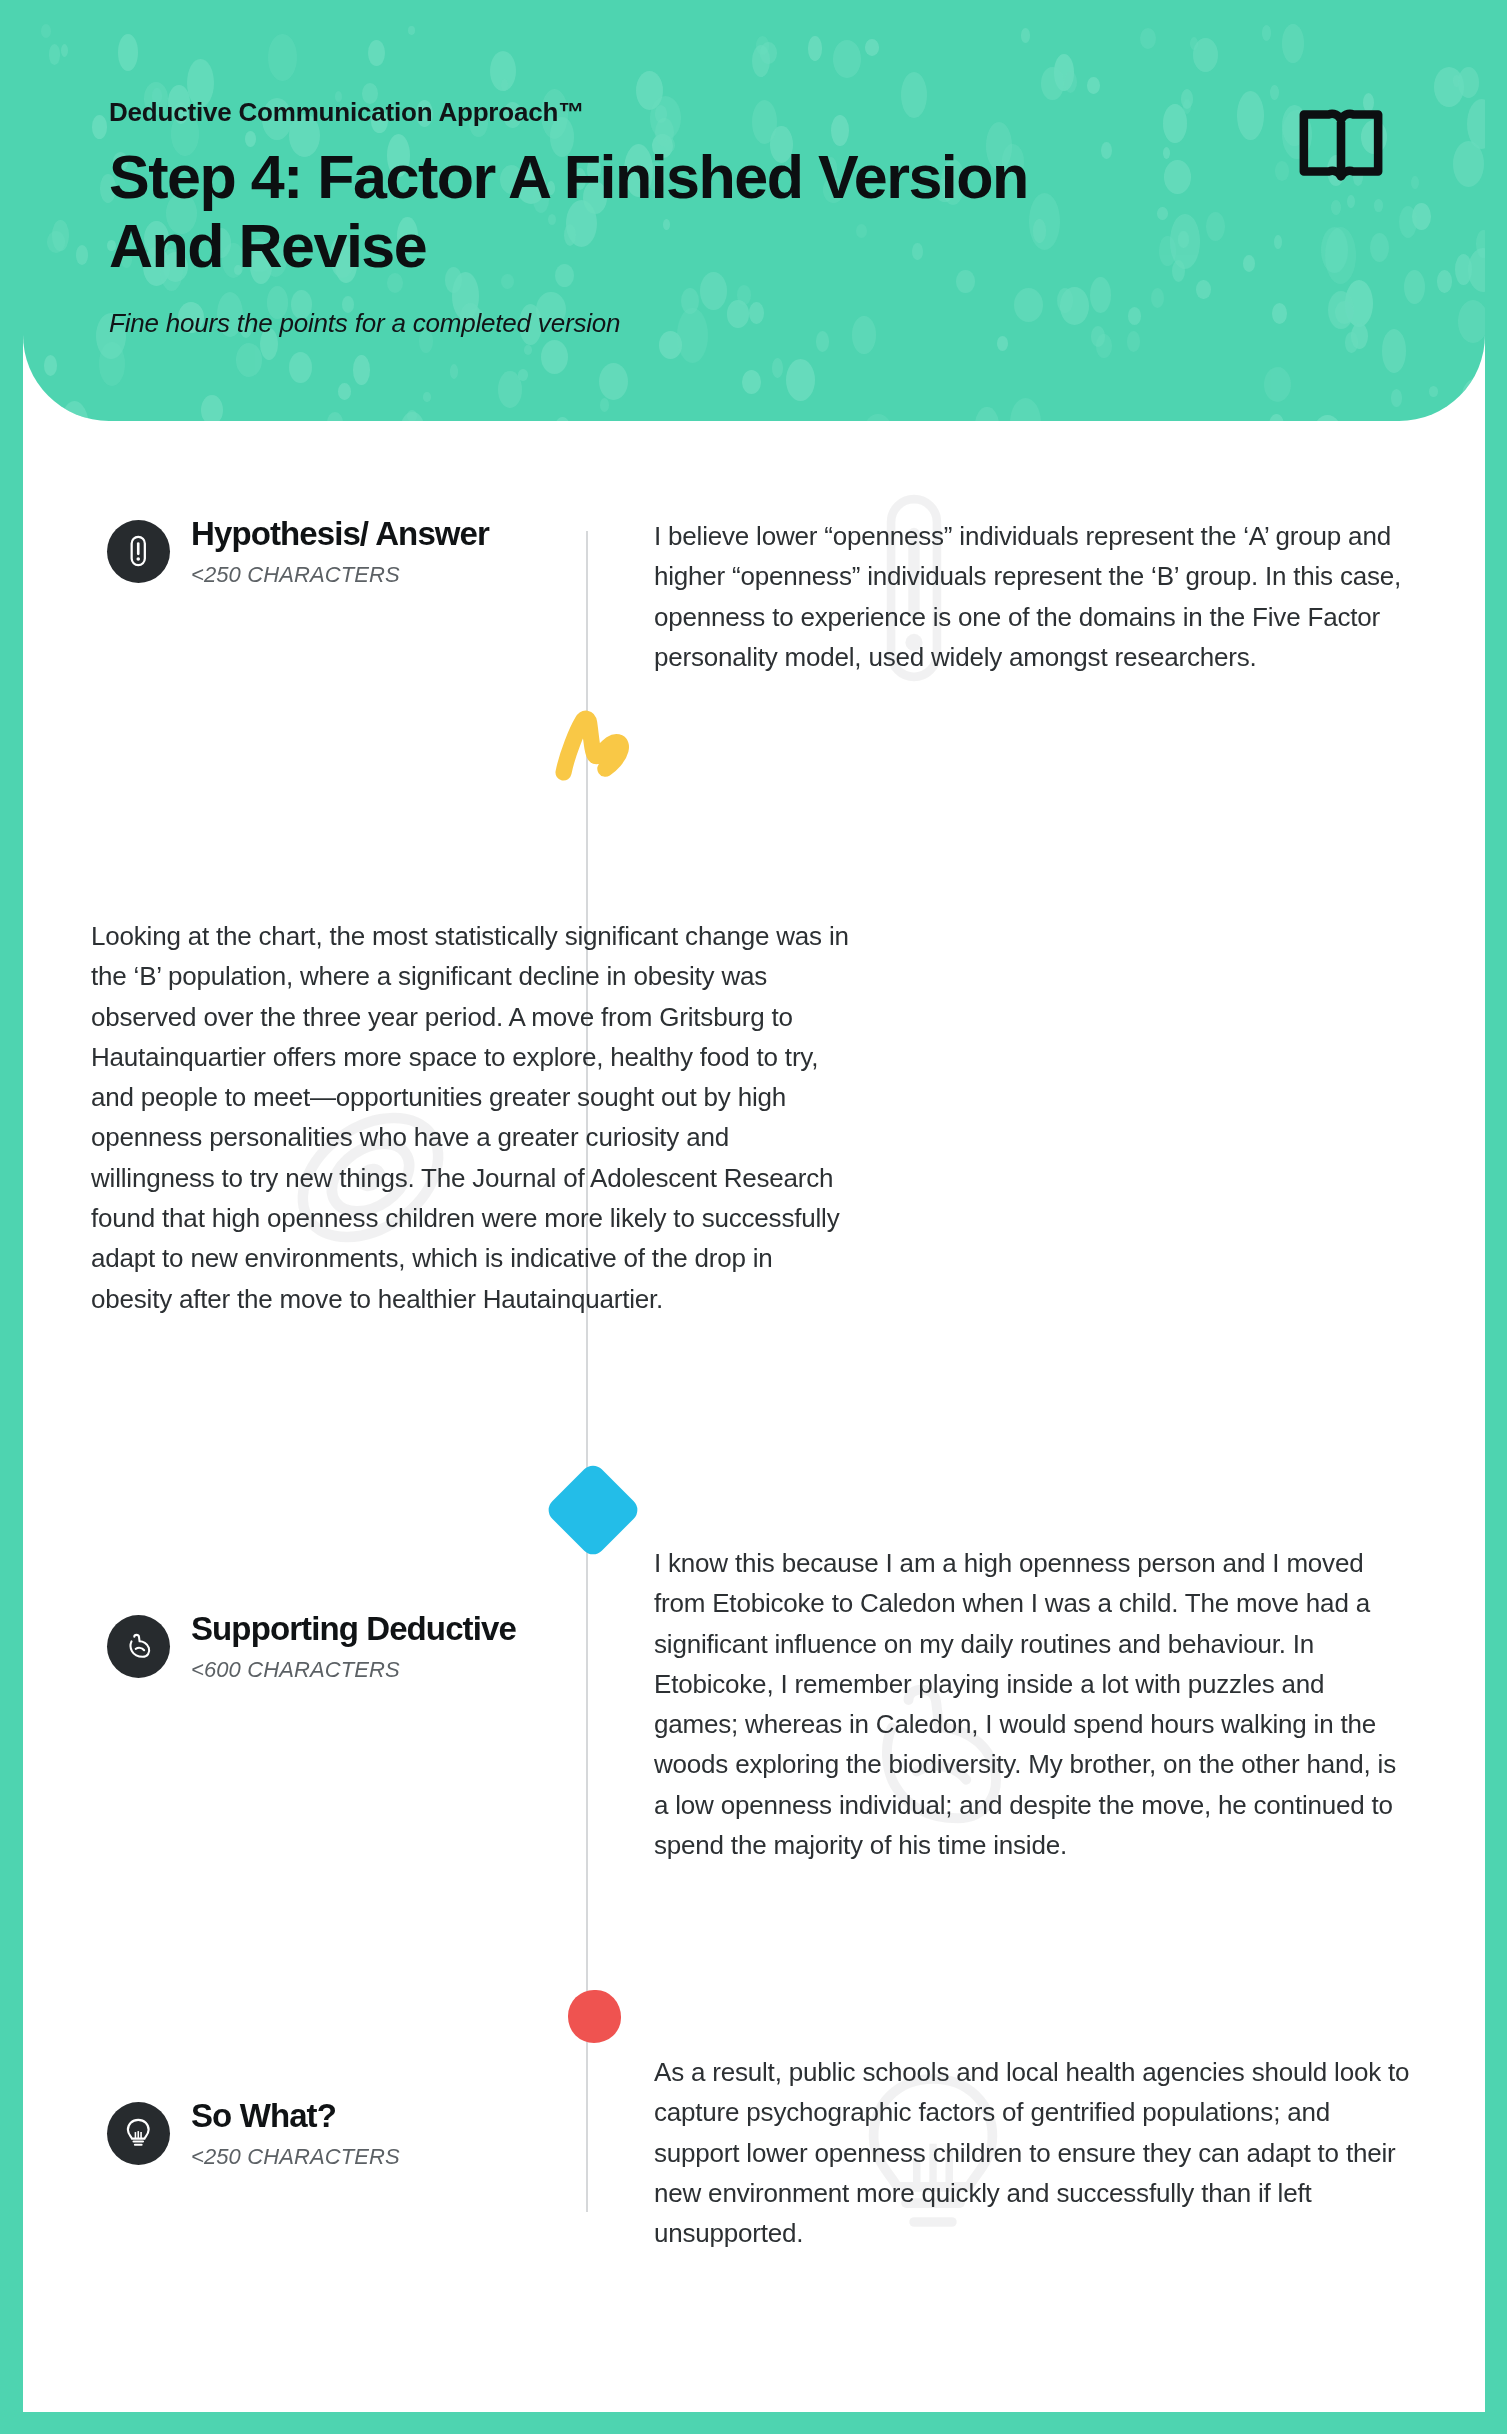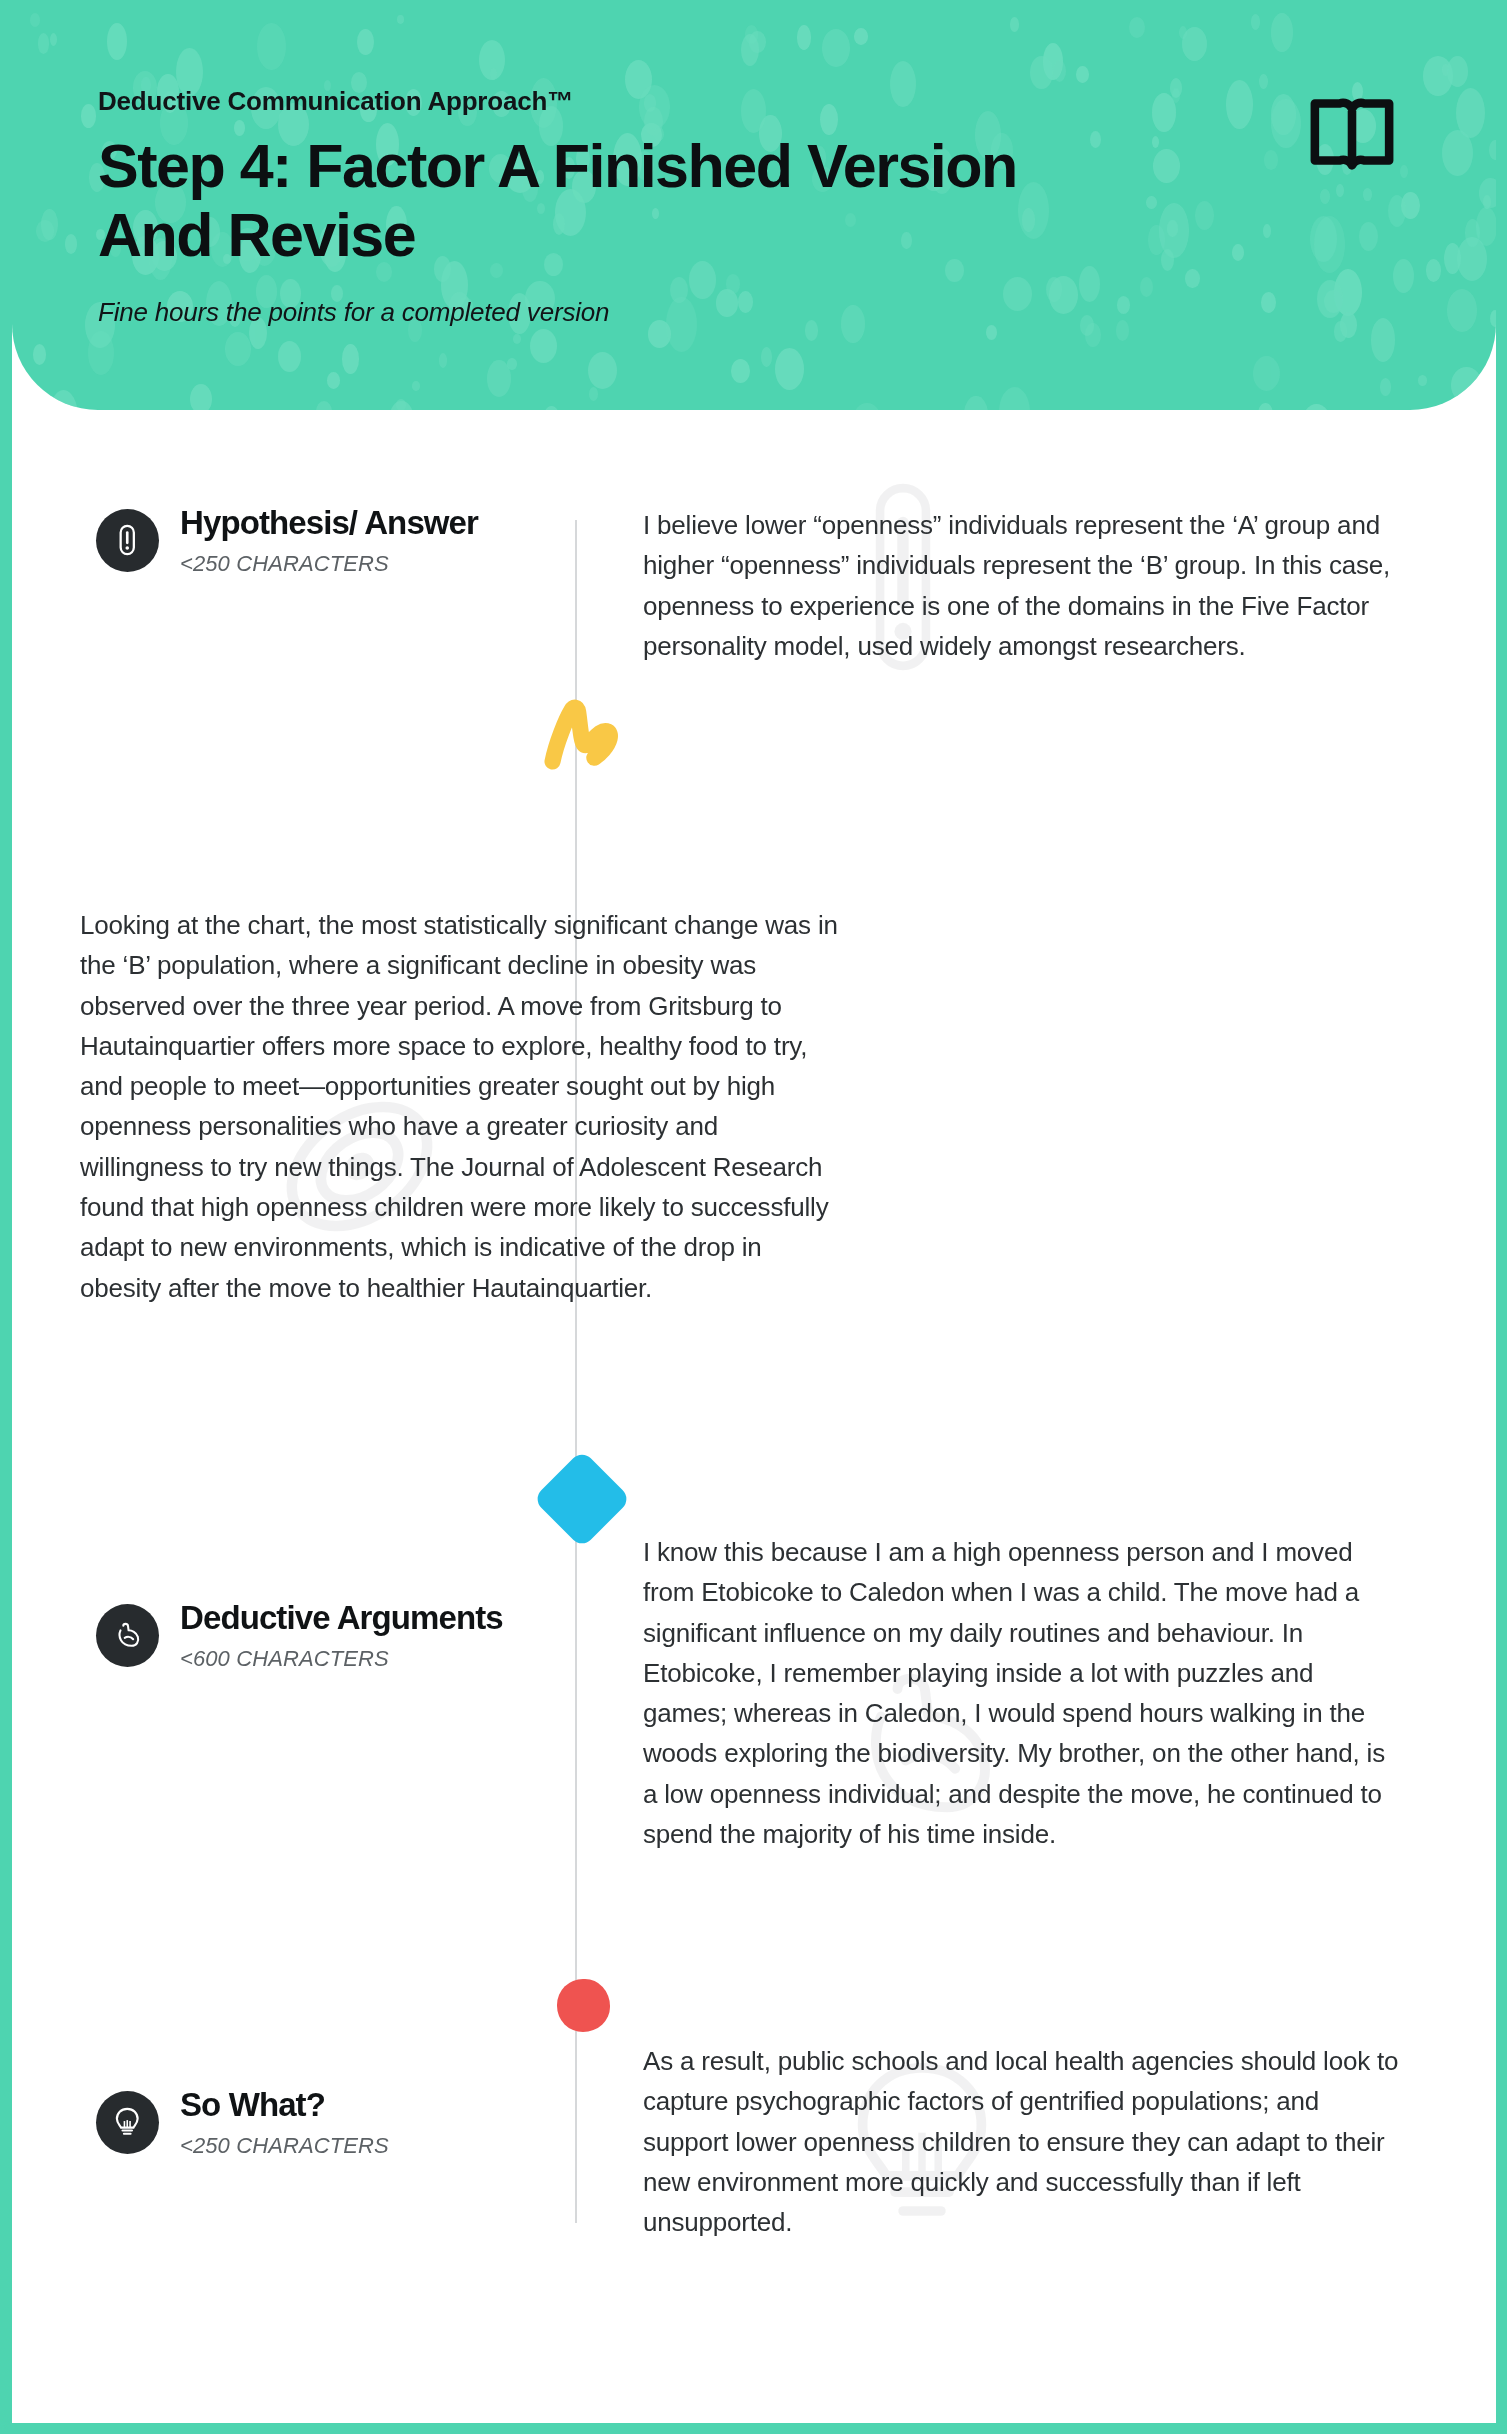--- a/index.html
+++ b/index.html
@@ -14,21 +14,21 @@
     background: #4ed4b0;
     overflow: hidden;
   }
 
   
   .page-frame {
     position: relative;
     width: 1508px;
     height: 2435px;
     background: #4ed4b0;
-    padding: 12px;
+    padding: 23px;
   }
 
   .page-canvas {
     position: relative;
     width: 100%;
     height: 100%;
     background: #ffffff;
     overflow: hidden;
   }
 
@@ -517,21 +517,21 @@
 
       <div class="row" style="top:1122px;">
         <div class="row-label" style="padding-top:68px;">
           <div class="badge">
             <svg width="30" height="30" viewBox="0 0 32 32" aria-hidden="true">
               <path d="M11 6 C11 3.6 15.5 3.3 16 6.2 L16.6 11 C20 11 25 13 26.5 18 C28 23 25 27.5 20 27.5 C14 27.5 10.5 25 8.5 21.5 C6.8 18.5 6.6 14 8 11" fill="none" stroke="#fff" stroke-width="2.2" stroke-linejoin="round" stroke-linecap="round"></path>
               <path d="M12.5 19 C15 17.5 19 17.5 21.5 20.5" fill="none" stroke="#fff" stroke-width="2.2" stroke-linecap="round"></path>
             </svg>
           </div>
           <div class="label-text">
-            <div class="label-title">Deductive Arguments</div>
+            <div class="label-title">Supporting Deductive</div>
             <div class="label-sub">&lt;600 CHARACTERS</div>
           </div>
         </div>
         <div class="row-body">
           <div class="watermark" style="left:262px; top:124px;">
             <svg width="176" height="176" viewBox="0 0 32 32" aria-hidden="true">
               <path d="M11 6 C11 3.6 15.5 3.3 16 6.2 L16.6 11 C20 11 25 13 26.5 18 C28 23 25 27.5 20 27.5 C14 27.5 10.5 25 8.5 21.5 C6.8 18.5 6.6 14 8 11" fill="none" stroke="#1b1f22" stroke-width="1.8" stroke-linejoin="round" stroke-linecap="round"></path>
               <path d="M12.5 19 C15 17.5 19 17.5 21.5 20.5" fill="none" stroke="#1b1f22" stroke-width="1.8" stroke-linecap="round"></path>
             </svg>
           </div>

